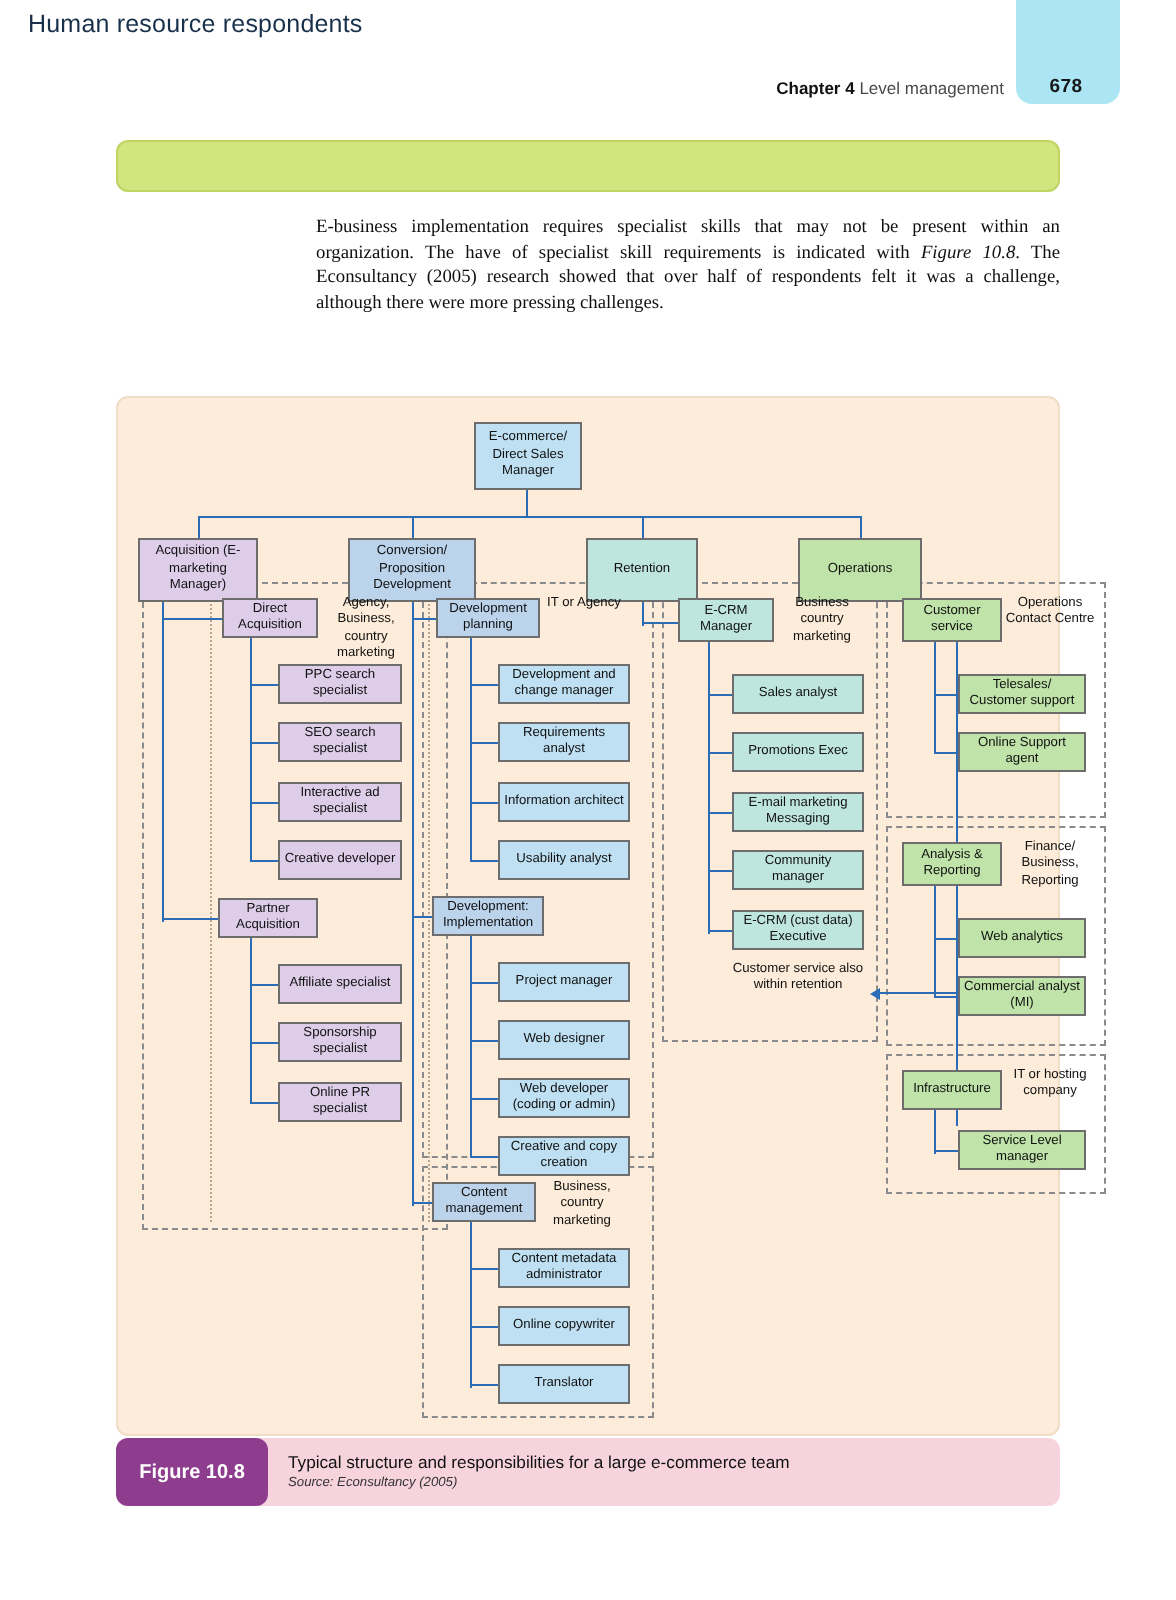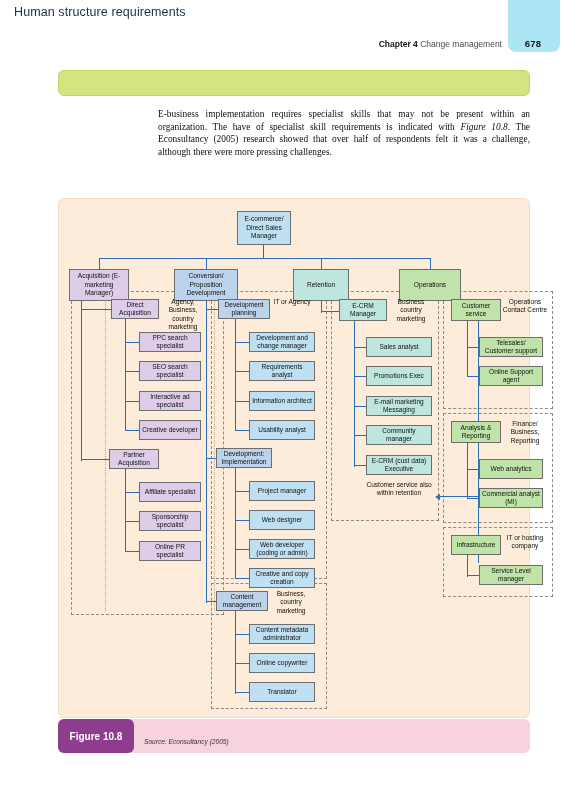--- a/index.html
+++ b/index.html
@@ -109,25 +109,25 @@
     border-right:5px solid #2a6cb5;
   }
 </style>
 </head>
 <body>
 
 <div class="page-tab"></div>
 <div class="page-num">678</div>
 <div class="hdr-line">
   <b>Chapter 4</b>
-  <span class="lt">Change management</span>
+  <span class="lt">Level management</span>
 </div>
 
 <div class="banner"></div>
-<div class="banner-title">Human structure requirements</div>
+<div class="banner-title">Human resource respondents</div>
 
 <div class="body-copy">
   <p><span>E-business implementation requires specialist skills that may not be present within an organization. The have of specialist skill requirements is indicated with </span><em>Figure 10.8</em><span>. The Econsultancy (2005) research showed that over half of respondents felt it was a challenge, although there were more pressing challenges.</span></p>
 </div>
 
 <div class="figure">
 
   <div class="dash" style="left:12px;top:92px;width:153px;height:324px;"></div>
   <div class="dash" style="left:152px;top:92px;width:116px;height:288px;"></div>
   <div class="dash" style="left:152px;top:384px;width:116px;height:126px;"></div>
@@ -266,14 +266,15 @@
   <div class="node n-green" style="left:392px;top:336px;width:50px;height:20px;">Infrastructure</div>
   <div class="label" style="left:442px;top:335px;width:48px;">IT or hosting company</div>
   <div class="conn v" style="left:408px;top:356px;height:22px;"></div>
   <div class="conn h" style="left:408px;top:376px;width:12px;"></div>
   <div class="node n-green" style="left:420px;top:366px;width:64px;height:20px;">Service Level manager</div>
 
 </div>
 
 <div class="caption">
   <div class="caption-badge">Figure 10.8</div>
+  <div class="caption-title">Typical structure and responsibilities for a large e-commerce team</div>
   <div class="caption-src">Source: Econsultancy (2005)</div>
 </div>
 
 </body></html>

